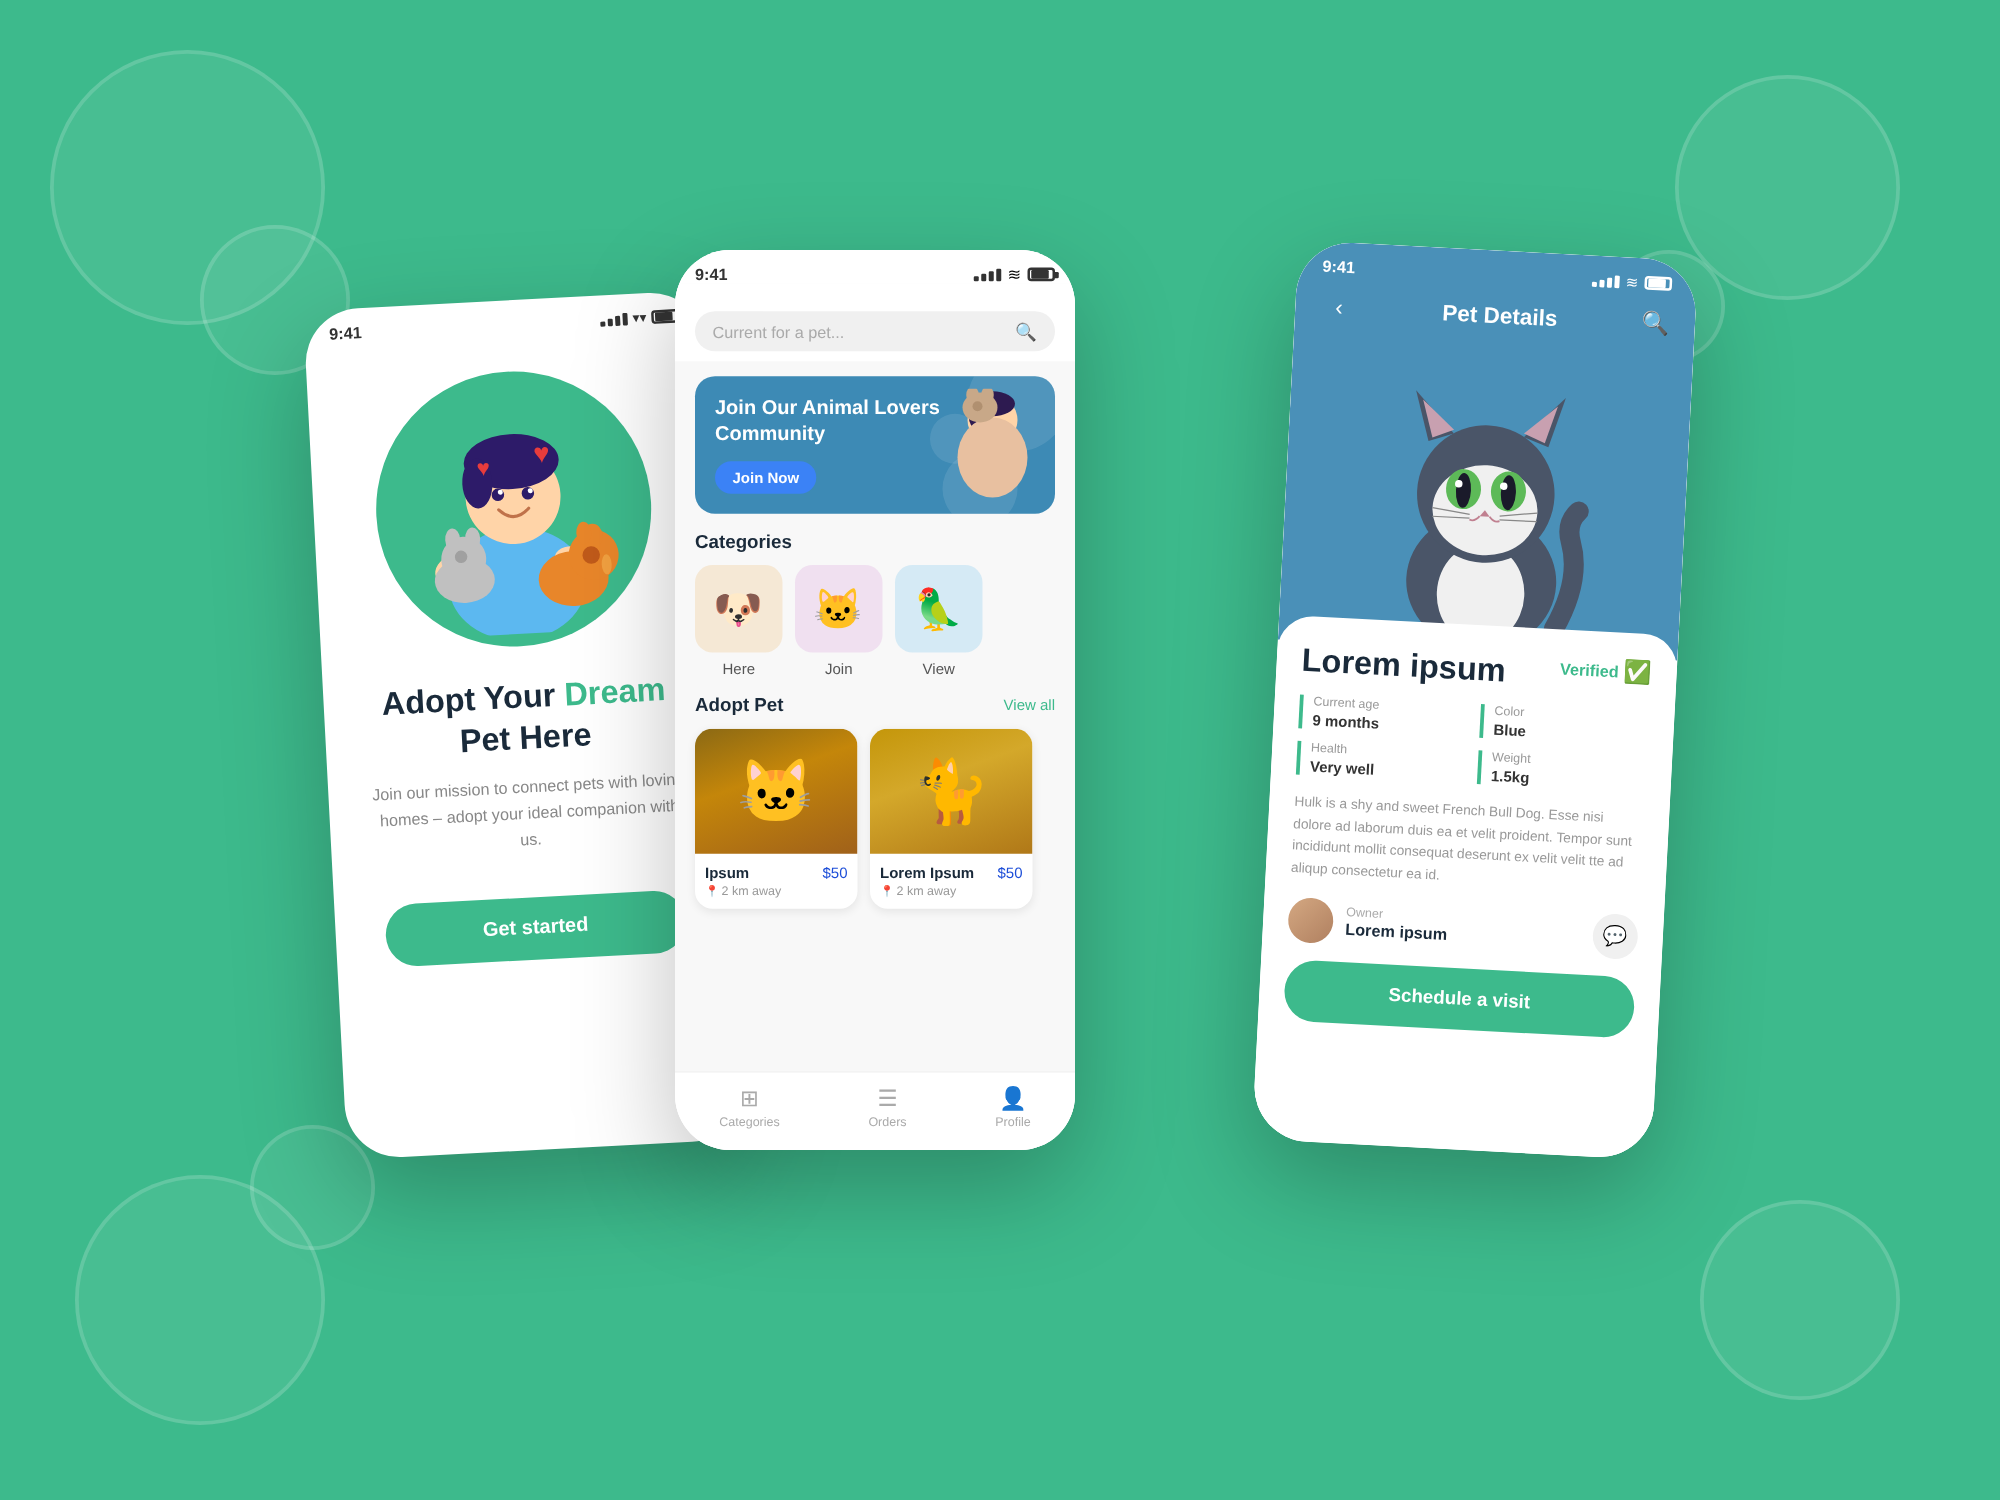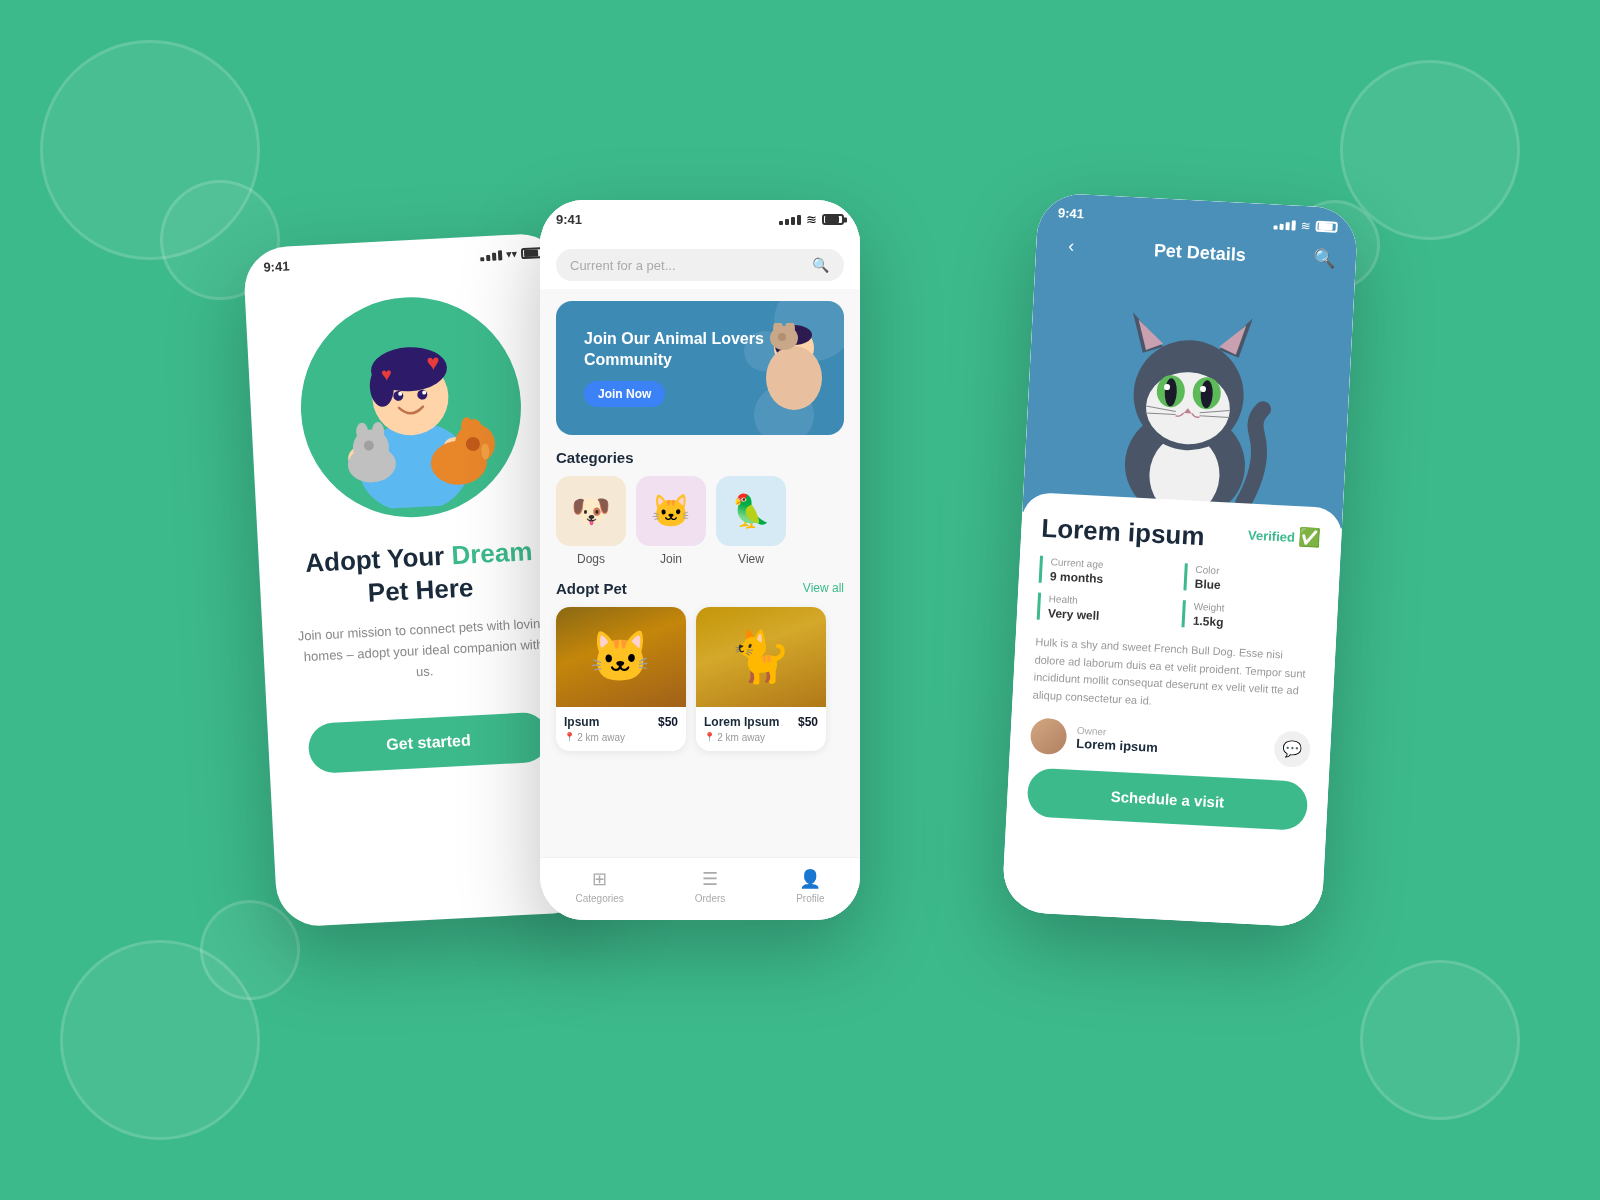--- a/index.html
+++ b/index.html
@@ -235,21 +235,21 @@
     .phone2-scroll {
       flex: 1;
       overflow: hidden;
       padding: 12px 16px;
     }
 
     
     .banner {
       background: #3d8ab5;
       border-radius: 16px;
-      padding: 28px;
+      padding: 16px;
       display: flex;
       align-items: center;
       gap: 10px;
       margin-bottom: 14px;
       position: relative;
       overflow: hidden;
       min-height: 100px;
     }
     .banner-text-col { flex: 1; z-index: 1; }
     .banner-title {
@@ -340,22 +340,22 @@
       padding: 8px;
     }
     .pet-card-name {
       font-size: 12px;
       font-weight: 700;
       color: #1a2a3a;
       text-align: right;
     }
     .pet-card-price {
       font-size: 12px;
-      font-weight: 700;
-      color: #0f172a;
+      font-weight: 400;
+      color: #1d4ed8;
     }
     .pet-card-row {
       display: flex;
       justify-content: space-between;
       align-items: center;
     }
     .pet-card-age {
       font-size: 10px;
       color: #999;
       display: flex;
@@ -749,21 +749,21 @@
               <ellipse cx="51" cy="5" rx="5" ry="7" fill="#c8a888"></ellipse>
               <circle cx="43" cy="14" r="4" fill="#b09070"></circle>
             </svg>
           </div>
         </div>
 
         <div class="section-title">Categories</div>
         <div class="categories-row">
           <div class="category-card">
             <div class="category-img cat-dogs">🐶</div>
-            <span class="category-label">Dogs</span>
+            <span class="category-label">Here</span>
           </div>
           <div class="category-card">
             <div class="category-img cat-cats">🐱</div>
             <span class="category-label">Join</span>
           </div>
           <div class="category-card">
             <div class="category-img cat-birds">🦜</div>
             <span class="category-label">View</span>
           </div>
         </div>

